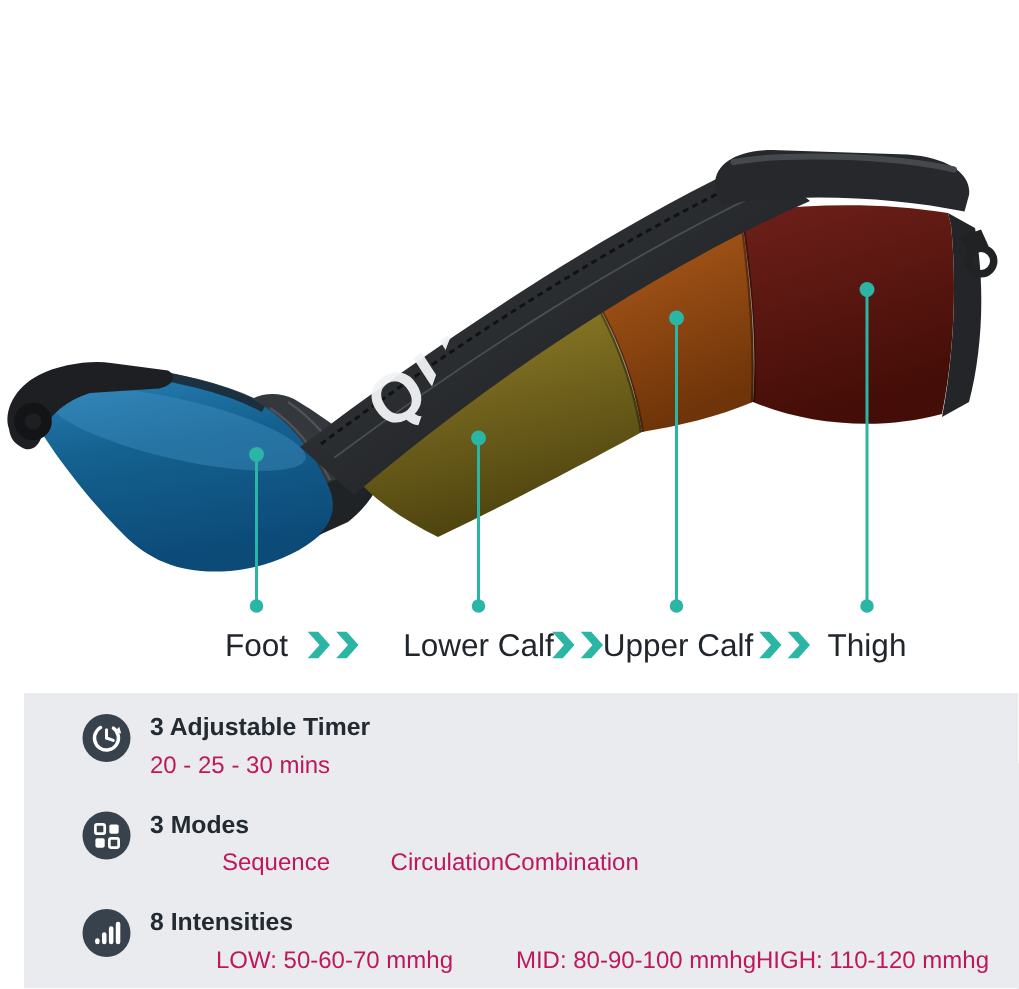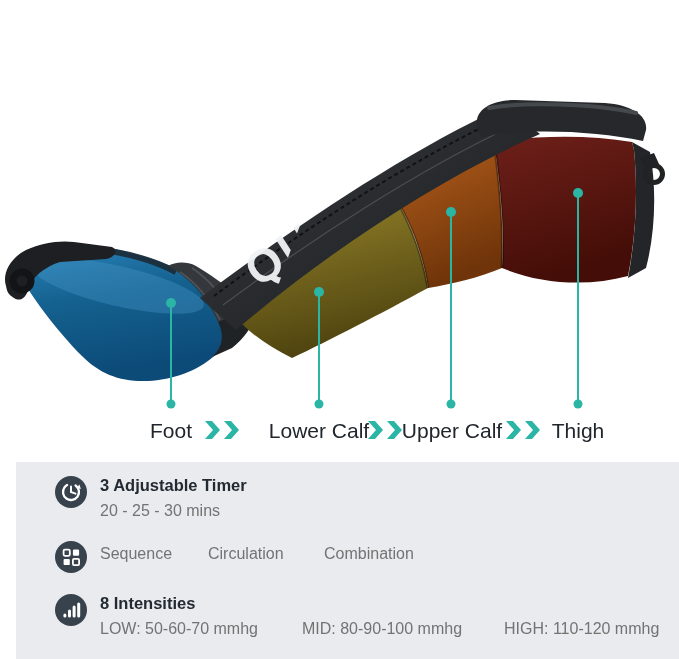--- a/index.html
+++ b/index.html
@@ -18,22 +18,22 @@
   .chamber-label{position:absolute;top:419px;transform:translateX(-50%);font-size:21px;
                  font-weight:500;color:#20262c;white-space:nowrap;}
   .chev{position:absolute;top:421px;width:36px;height:18px;}
   
   .features{position:absolute;top:462px;left:16px;width:679px;height:197px;background:#e9ebee;
             box-sizing:border-box;padding:12px 16px 0 38px;}
   .feature{display:flex;align-items:flex-start;margin-bottom:18px;}
   .f-icon{width:34px;height:34px;flex:0 0 34px;margin-top:1px;}
   .f-text{margin-left:12px;}
   .f-title{font-size:16.5px;font-weight:700;color:#232a32;line-height:22px;}
-  .f-details{display:flex;margin-top:5px;font-size:16px;color:#737373;line-height:20px;}
-  .f-details .w-mode{width:108px;}
+  .f-details{display:flex;margin-top:5px;font-size:16px;color:#be185d;line-height:20px;text-align:right;}
+  .f-details .w-mode{width:108px;margin-left:12px;}
   .f-details .w-mode2{width:116px;}
   .f-details .w-int{width:202px;}
 </style>
 </head>
 <body>
 
 <div class="stage">
 
 
   <div class="hero">
@@ -183,20 +183,21 @@
 
     <div class="feature">
       <svg class="f-icon" viewBox="0 0 34 34">
         <circle cx="17" cy="17" r="16" fill="#38424d"></circle>
         <rect x="9.6" y="9.6" width="6.2" height="6.2" rx="1.2" fill="none" stroke="#ffffff" stroke-width="1.8"></rect>
         <rect x="18.9" y="9.6" width="6.2" height="6.2" rx="1.2" fill="#ffffff"></rect>
         <rect x="9.6" y="18.9" width="6.2" height="6.2" rx="1.2" fill="#ffffff"></rect>
         <rect x="18.9" y="18.9" width="6.2" height="6.2" rx="1.2" fill="none" stroke="#ffffff" stroke-width="1.8"></rect>
       </svg>
       <div class="f-text">
+        <div class="f-title">3 Modes</div>
         <div class="f-details">
           <span class="w-mode">Sequence</span>
           <span class="w-mode2">Circulation</span>
           <span>Combination</span>
         </div>
       </div>
     </div>
 
     <div class="feature">
       <svg class="f-icon" viewBox="0 0 34 34">

